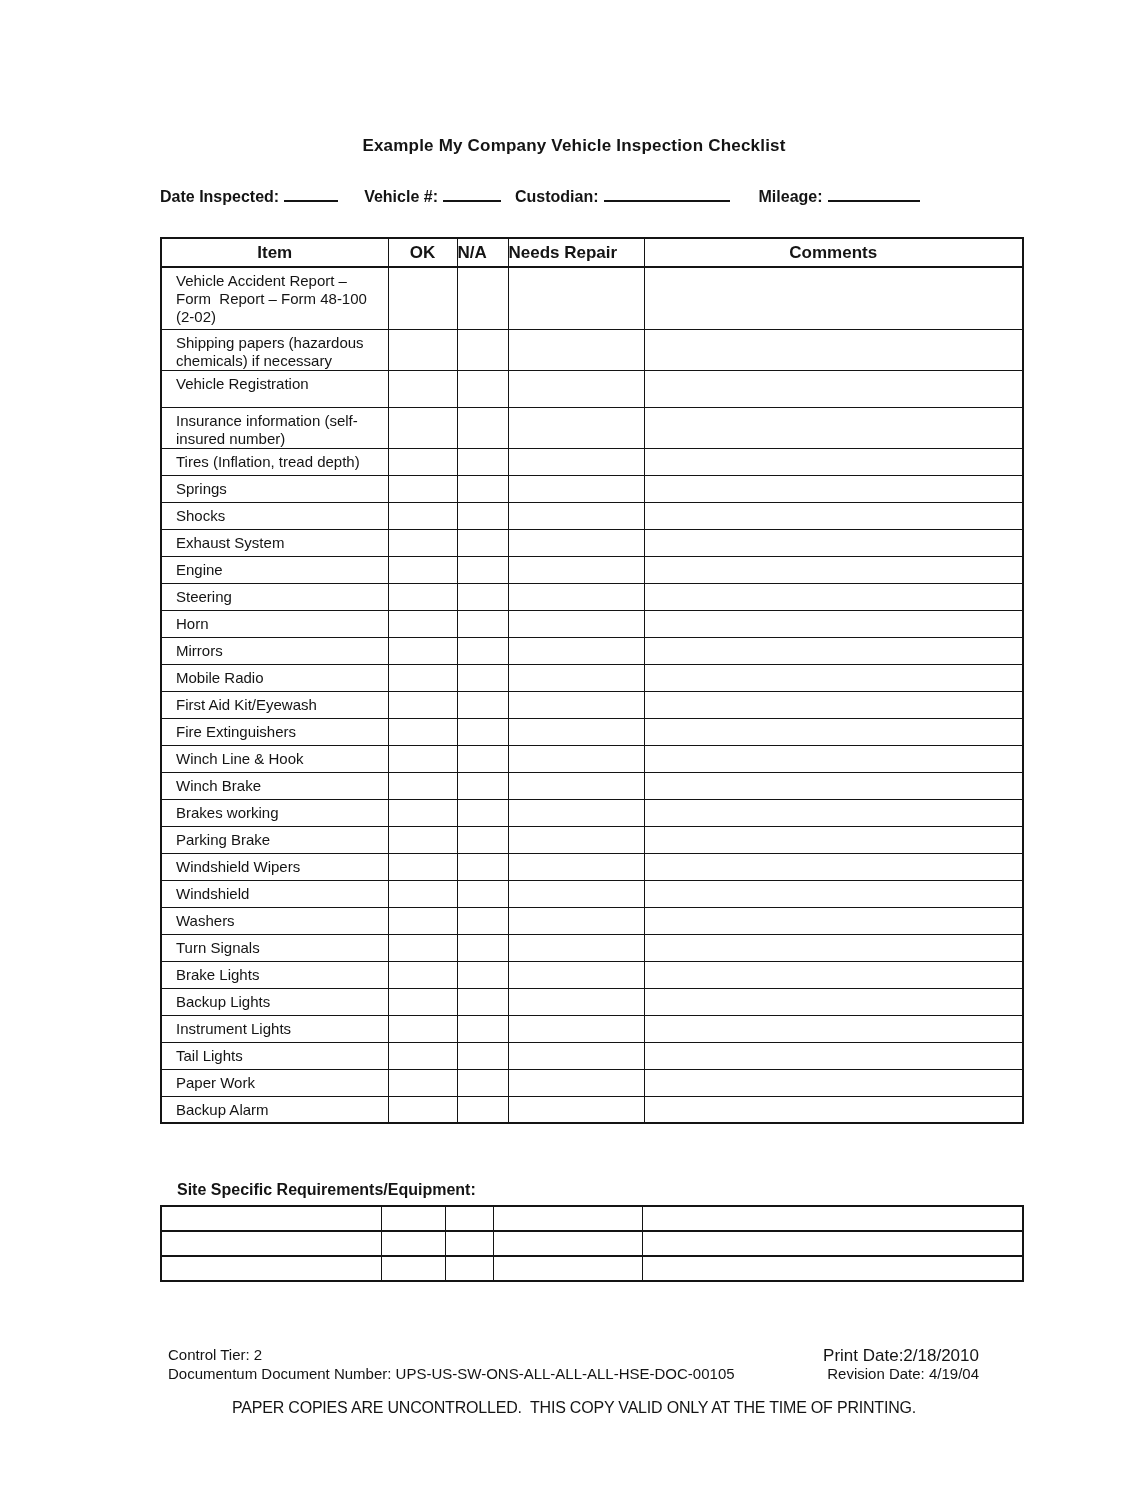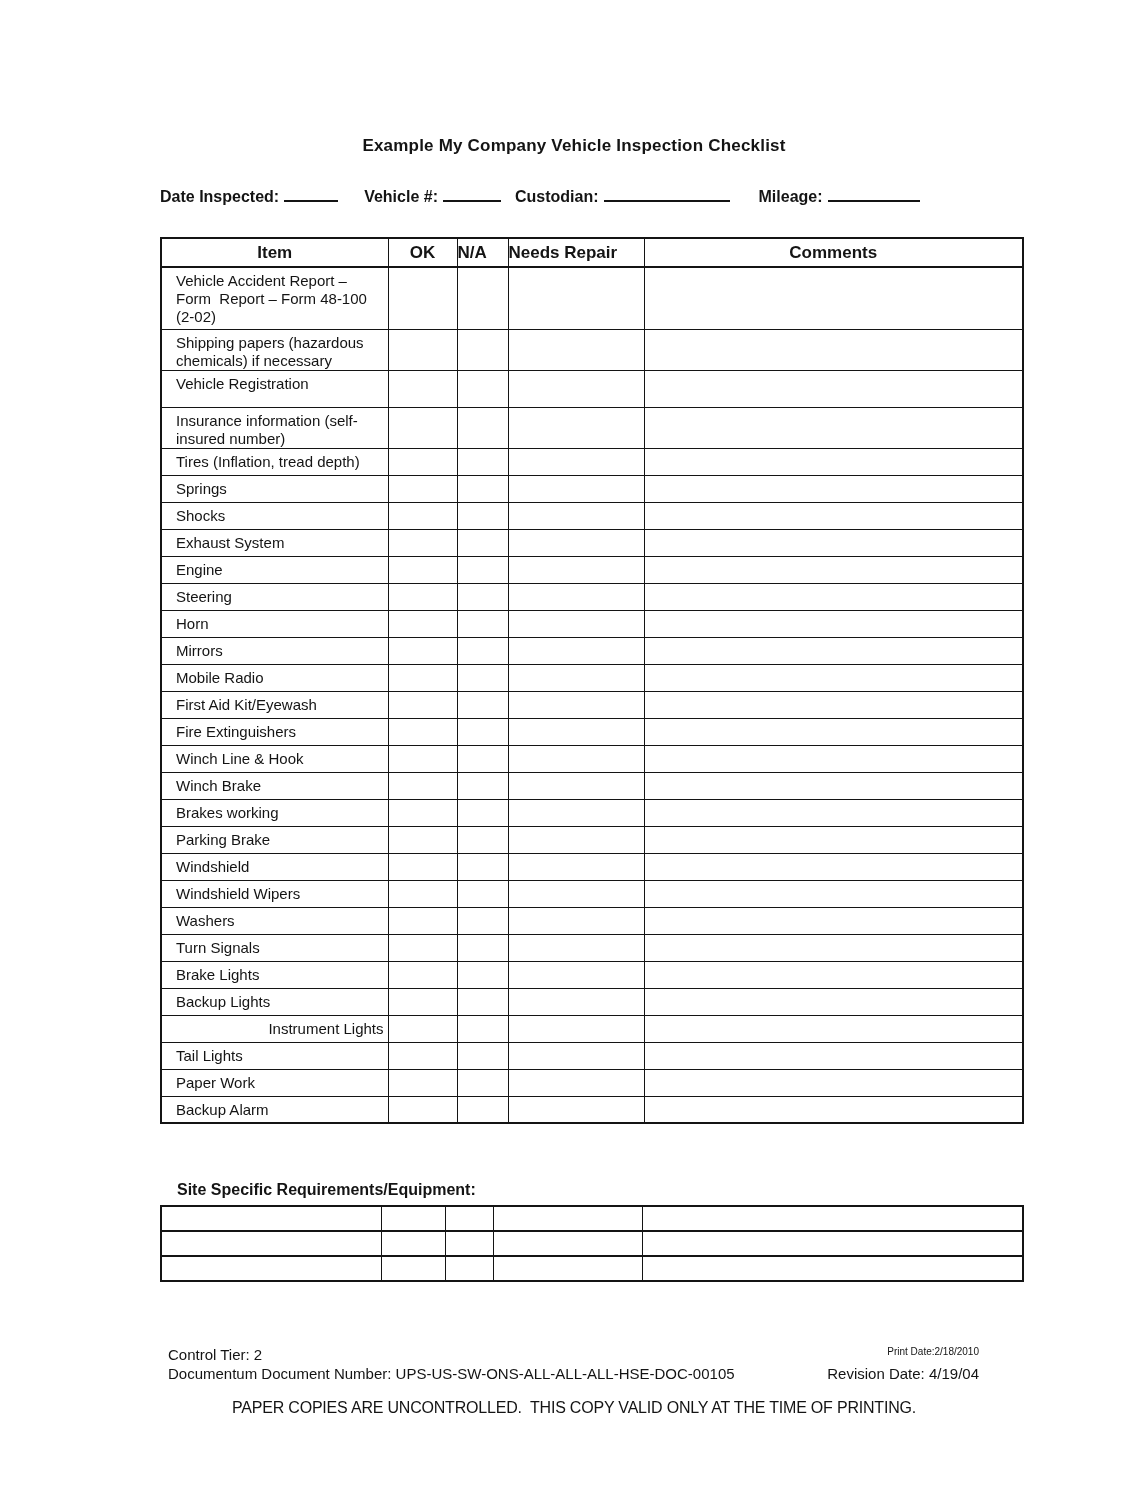--- a/index.html
+++ b/index.html
@@ -61,21 +61,21 @@
   }
   table.sub td { border:1px solid #141414; height:25px; }
   table.sub tr + tr td { border-top:2px solid #141414; }
   col.s-item    { width:220px; }
   col.s-ok      { width:64px; }
   col.s-na      { width:48px; }
   col.s-repair  { width:149px; }
   col.s-comment { width:381px; }
 
   .footer-left-1  { position:absolute; top:1346px; left:168px;  font-size:15px; }
-  .footer-right-1 { position:absolute; top:1346px; right:169px; font-size:10px; }
+  .footer-right-1 { position:absolute; top:1346px; right:169px; font-size:17px; }
   .footer-left-2  { position:absolute; top:1365px; left:168px;  font-size:15px; }
   .footer-right-2 { position:absolute; top:1365px; right:169px; font-size:15px; }
   .notice {
     position:absolute; top:1399px; left:0; width:1148px;
     text-align:center; font-size:16px; letter-spacing:-0.2px; white-space:pre;
   }
 </style>
 </head>
 <body>
 
@@ -232,34 +232,34 @@
         <td></td>
       </tr>
       <tr style="height: 27px;">
         <td class="item-cell">Parking Brake</td>
         <td></td>
         <td></td>
         <td></td>
         <td></td>
       </tr>
       <tr style="height: 27px;">
+        <td class="item-cell">Windshield Wipers</td>
+        <td></td>
+        <td></td>
+        <td></td>
+        <td></td>
+      </tr>
+      <tr style="height: 27px;">
         <td class="item-cell">Windshield</td>
         <td></td>
         <td></td>
         <td></td>
         <td></td>
       </tr>
       <tr style="height: 27px;">
-        <td class="item-cell">Windshield Wipers</td>
-        <td></td>
-        <td></td>
-        <td></td>
-        <td></td>
-      </tr>
-      <tr style="height: 27px;">
         <td class="item-cell">Washers</td>
         <td></td>
         <td></td>
         <td></td>
         <td></td>
       </tr>
       <tr style="height: 27px;">
         <td class="item-cell">Turn Signals</td>
         <td></td>
         <td></td>
@@ -273,21 +273,21 @@
         <td></td>
         <td></td>
       </tr>
       <tr style="height: 27px;">
         <td class="item-cell">Backup Lights</td>
         <td></td>
         <td></td>
         <td></td>
         <td></td>
       </tr>
-      <tr style="height: 27px; text-align: right;">
+      <tr style="height: 27px;">
         <td class="item-cell">Instrument Lights</td>
         <td></td>
         <td></td>
         <td></td>
         <td></td>
       </tr>
       <tr style="height: 27px;">
         <td class="item-cell">Tail Lights</td>
         <td></td>
         <td></td>

